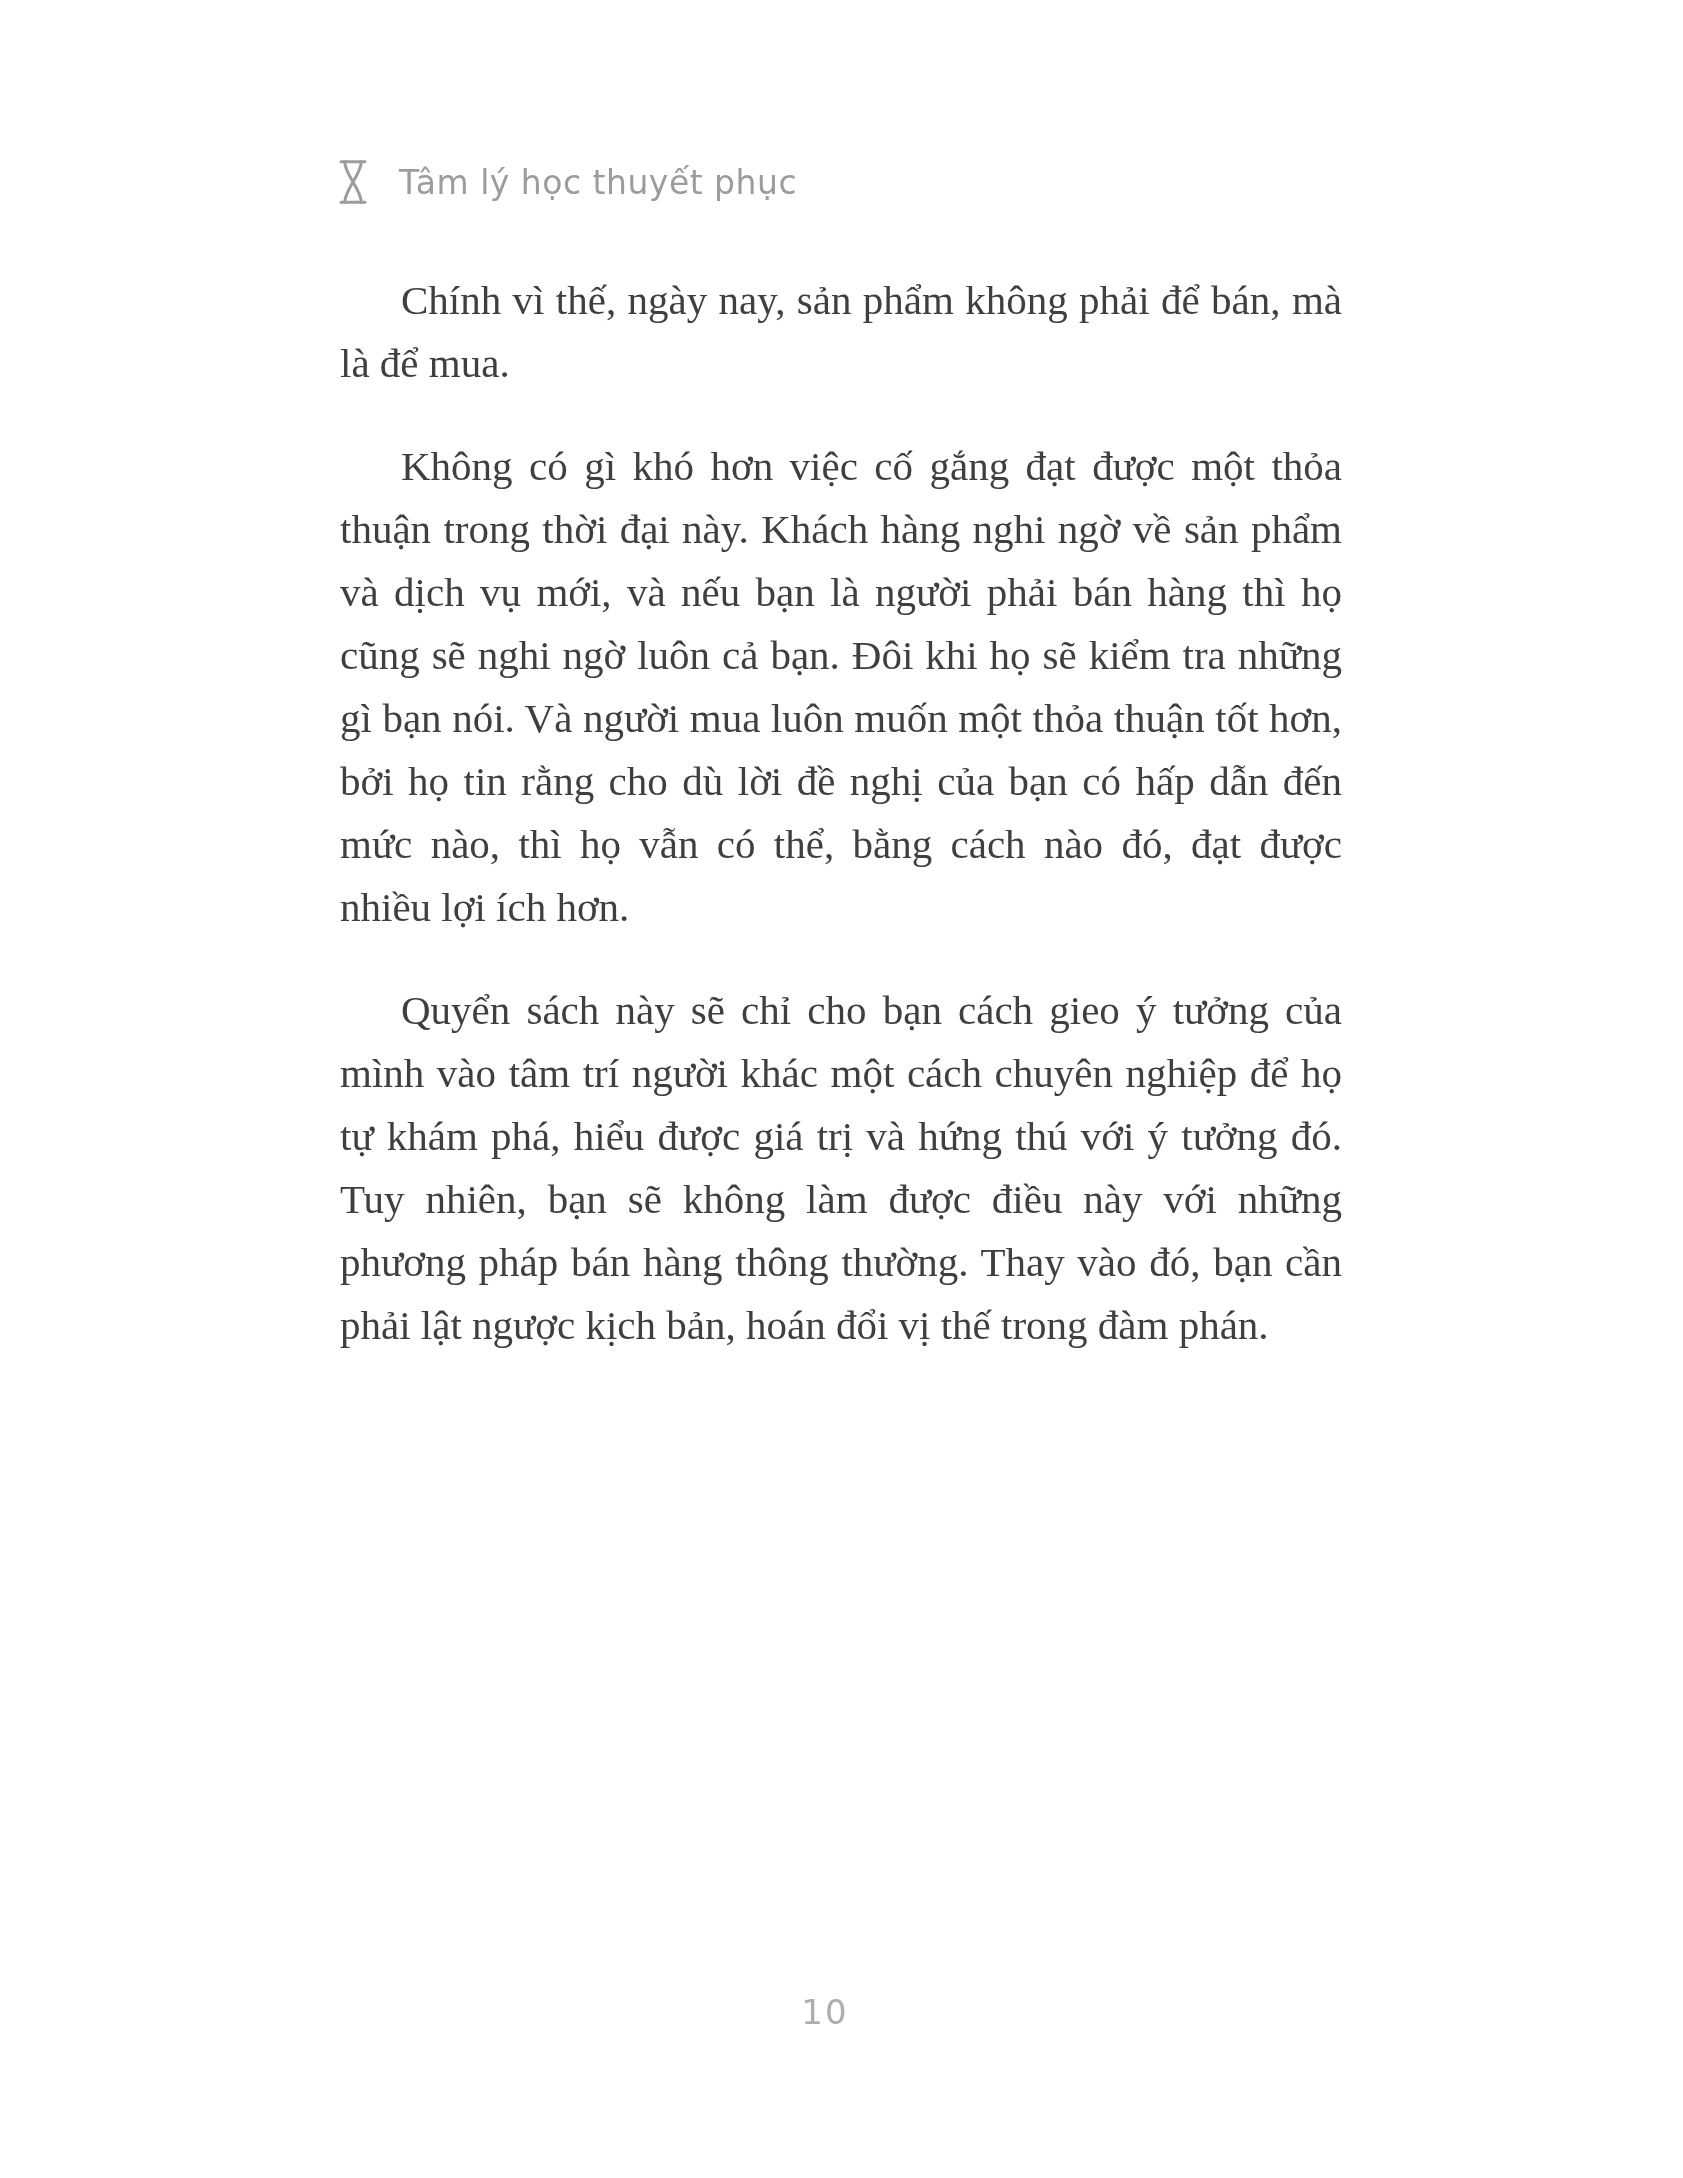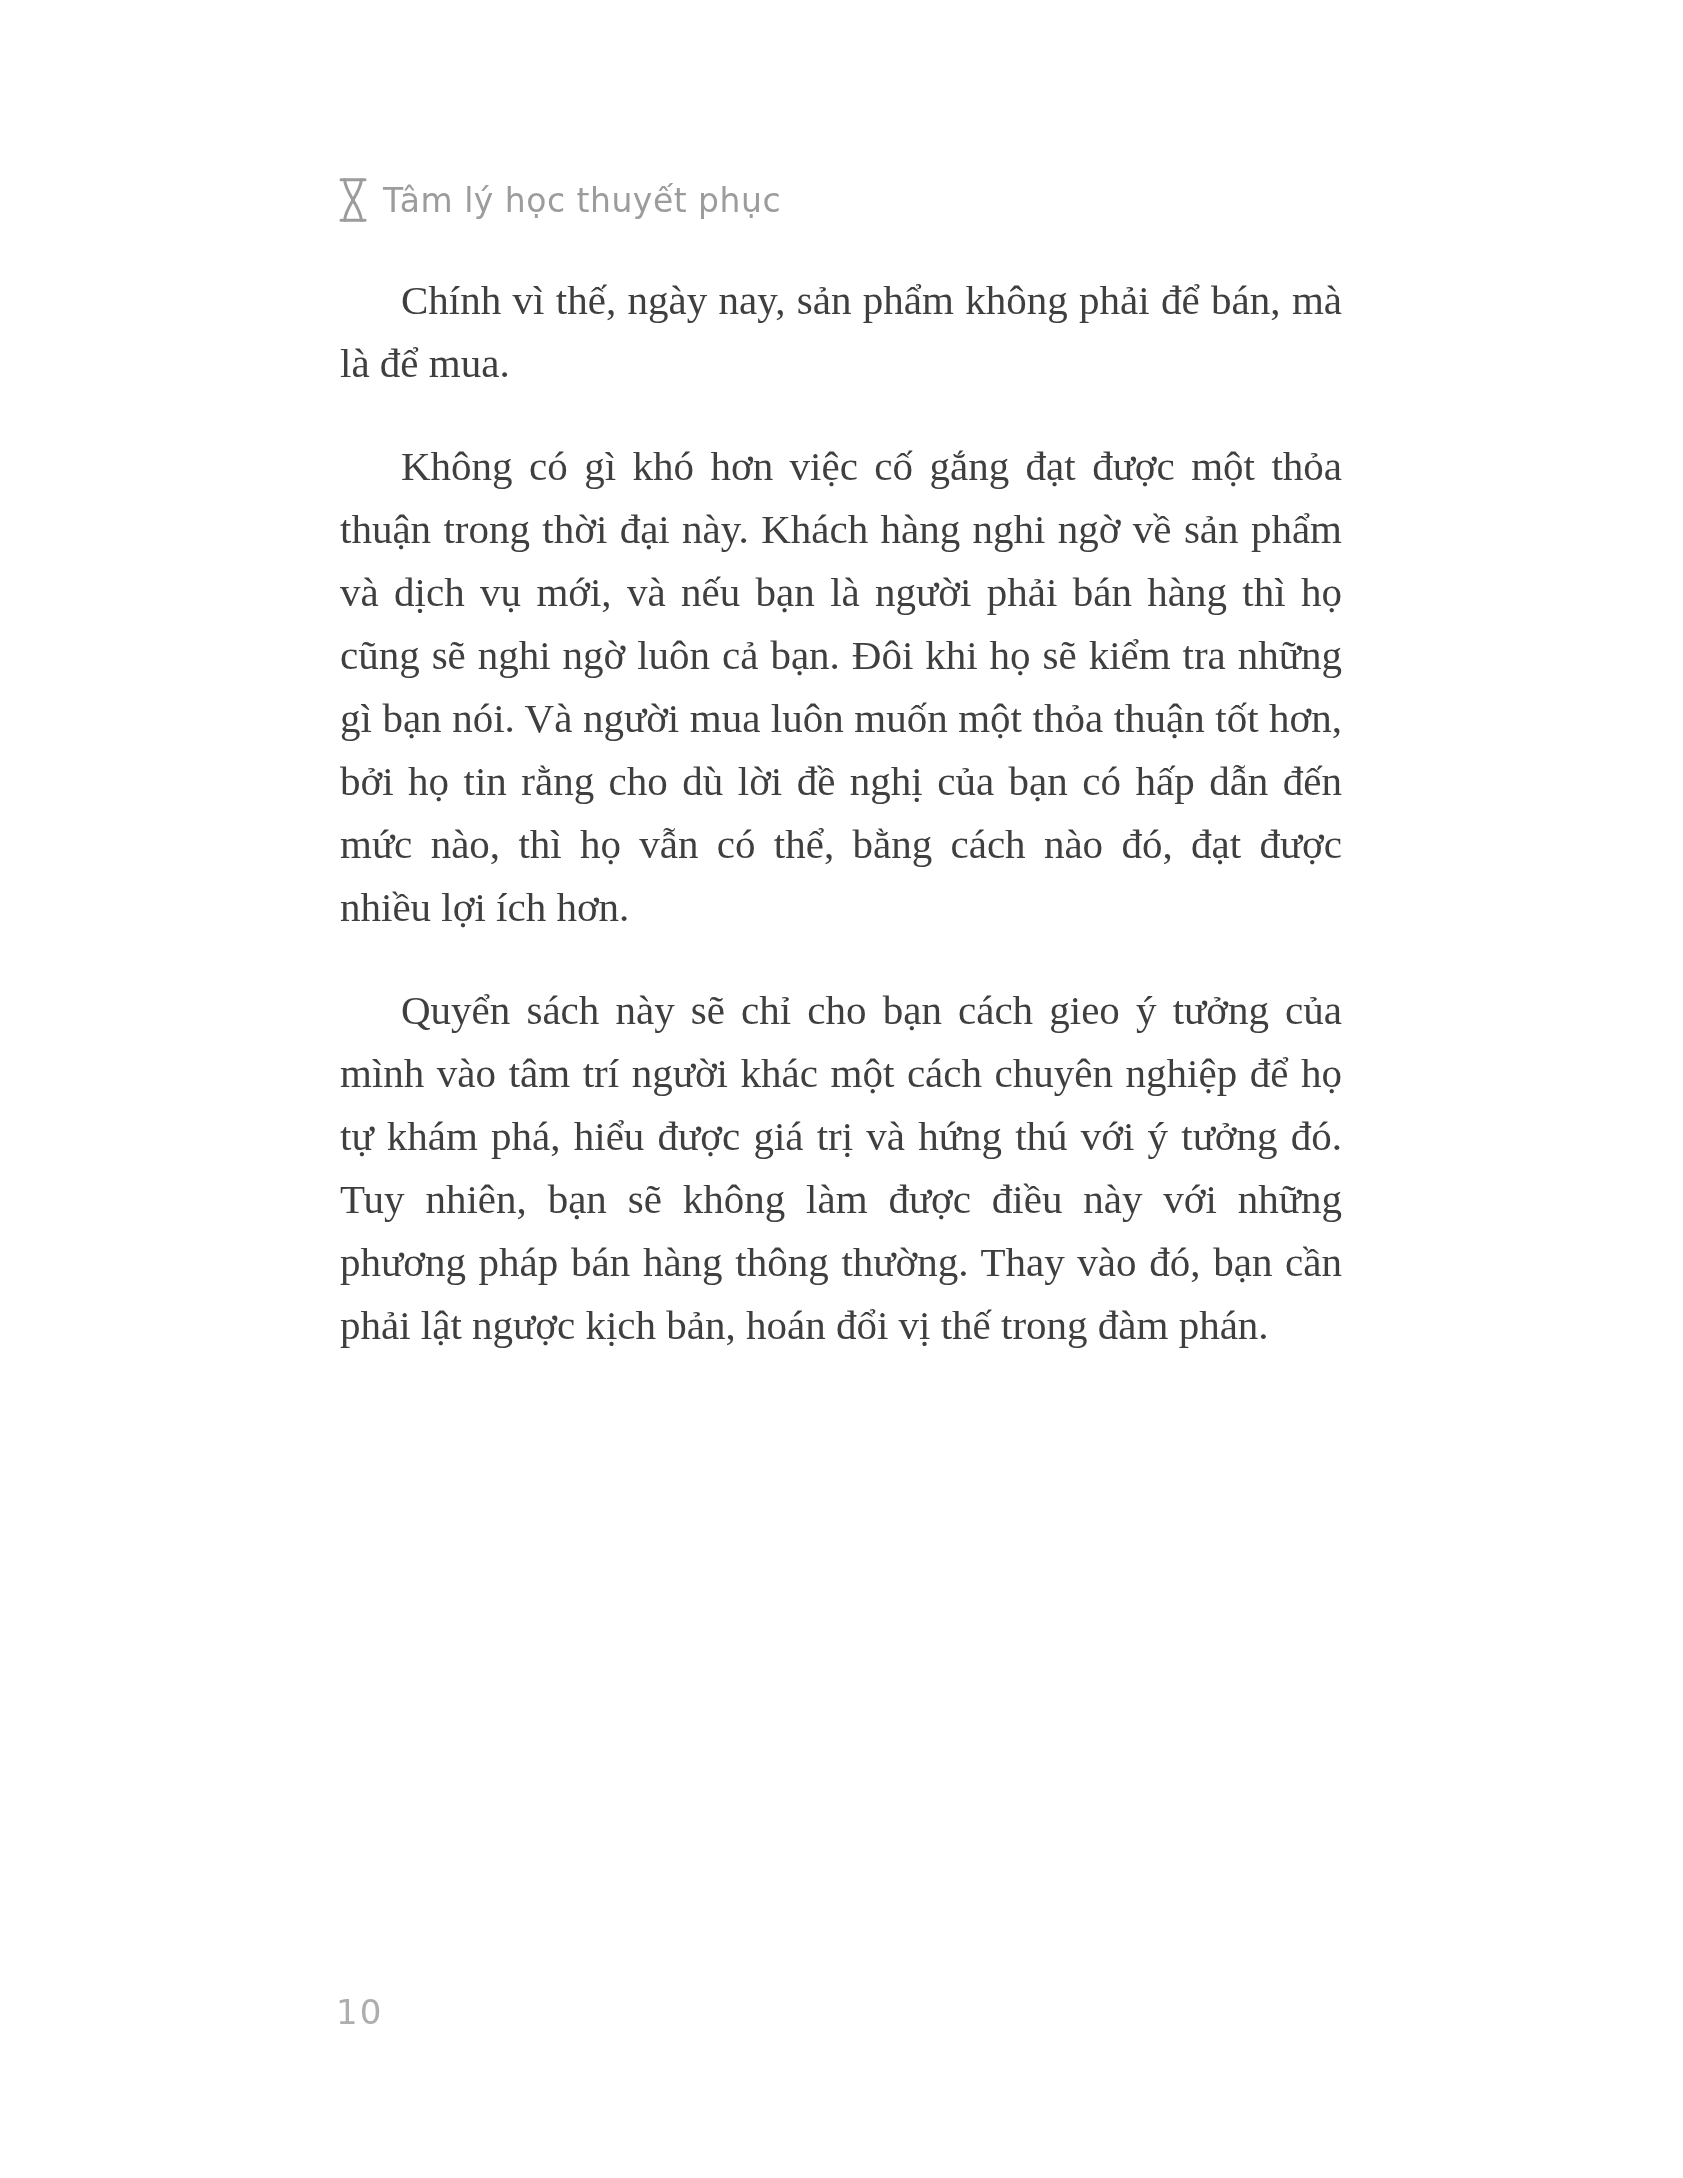--- a/index.html
+++ b/index.html
@@ -15,23 +15,22 @@
     overflow: hidden;
     font-family: "Liberation Serif", "DejaVu Serif", serif;
   }
   
   .page-header {
     position: absolute;
     top: 158px;
     left: 335px;
     display: flex;
     align-items: center;
-    gap: 12px;
+    gap: 28px;
     color: #9c9c9c;
-    margin-top: 18px;
   }
   .hourglass-icon {
     display: inline-flex;
     width: 36px;
     height: 48px;
   }
   .hourglass-icon svg {
     width: 100%;
     height: 100%;
   }
@@ -54,23 +53,23 @@
     font-size: 41px;
     line-height: 63px;
     color: #3f3f3f;
     text-align: justify;
     text-indent: 61px;
   }
   
   .page-footer {
     position: absolute;
     top: 1992px;
-    left: 336px;
+    left: 324px;
     width: 1002px;
-    text-align: left;
+    text-align: center;
   }
   .page-number {
     font-family: "DejaVu Sans", "Liberation Sans", sans-serif;
     font-size: 34px;
     font-weight: 400;
     letter-spacing: 2px;
     color: #aeaeae;
   }
 </style>
 </head>

